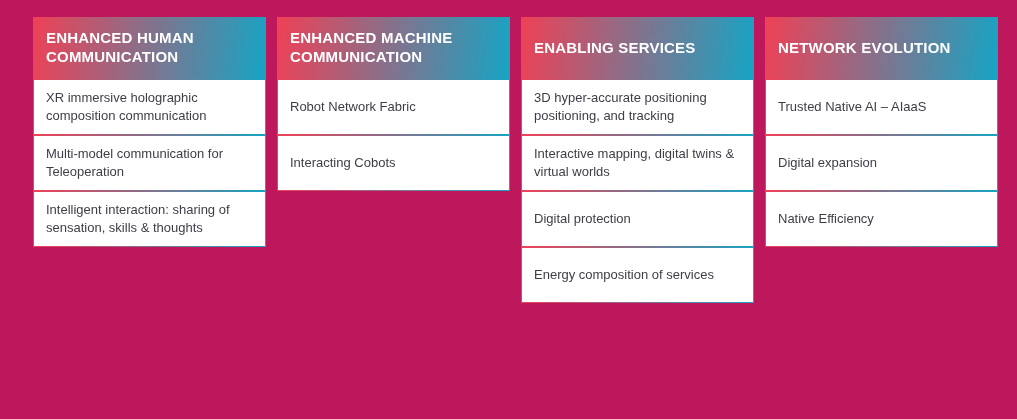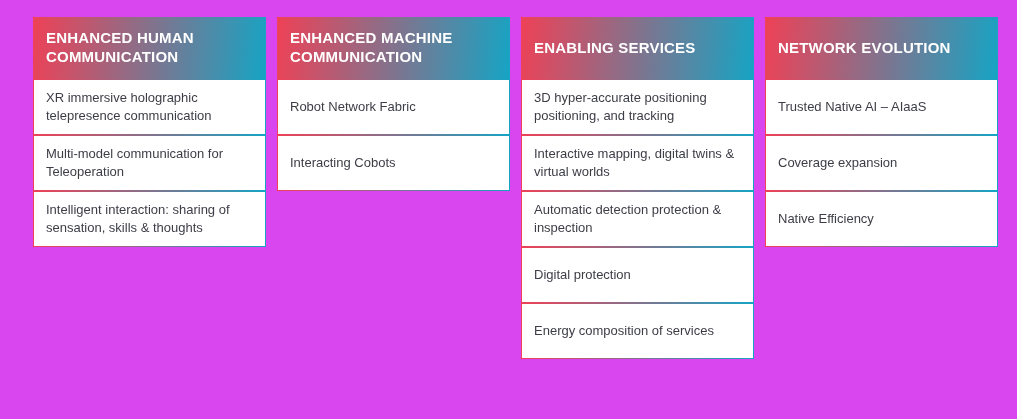--- a/index.html
+++ b/index.html
@@ -10,21 +10,21 @@
   }
   * { margin: 0; padding: 0; box-sizing: border-box; }
   body {
     background: #ffffff;
     font-family: "Liberation Sans", "DejaVu Sans", sans-serif;
   }
   .canvas {
     position: relative;
     width: 1017px;
     height: 419px;
-    background: #d946ef;
+    background: #be185d;
     overflow: hidden;
     padding-left: 29px;
   }
   .board {
     position: absolute;
     left: 33px;
     top: 17px;
     display: flex;
     gap: 11px;
   }
@@ -58,37 +58,36 @@
     padding: 4px 10px 4px 12px;
   }
 </style>
 </head>
 <body>
 
 <div class="canvas">
   <div class="board">
       <div class="column">
         <div class="col-header">ENHANCED HUMAN COMMUNICATION</div>
-        <div class="col-item">XR immersive holographic telepresence communication</div>
+        <div class="col-item">XR immersive holographic composition communication</div>
         <div class="col-item">Multi-model communication for Teleoperation</div>
         <div class="col-item">Intelligent interaction: sharing of sensation, skills &amp; thoughts</div>
       </div>
       <div class="column">
         <div class="col-header">ENHANCED MACHINE COMMUNICATION</div>
         <div class="col-item">Robot Network Fabric</div>
         <div class="col-item">Interacting Cobots</div>
       </div>
       <div class="column">
         <div class="col-header">ENABLING SERVICES</div>
         <div class="col-item">3D hyper-accurate positioning positioning, and tracking</div>
         <div class="col-item">Interactive mapping, digital twins &amp; virtual worlds</div>
-        <div class="col-item">Automatic detection protection &amp; inspection</div>
         <div class="col-item">Digital protection</div>
         <div class="col-item">Energy composition of services</div>
       </div>
       <div class="column">
         <div class="col-header">NETWORK EVOLUTION</div>
         <div class="col-item">Trusted Native AI – AIaaS</div>
-        <div class="col-item">Coverage expansion</div>
+        <div class="col-item">Digital expansion</div>
         <div class="col-item">Native Efficiency</div>
       </div>
     </div>
 </div>
 
 </body></html>

